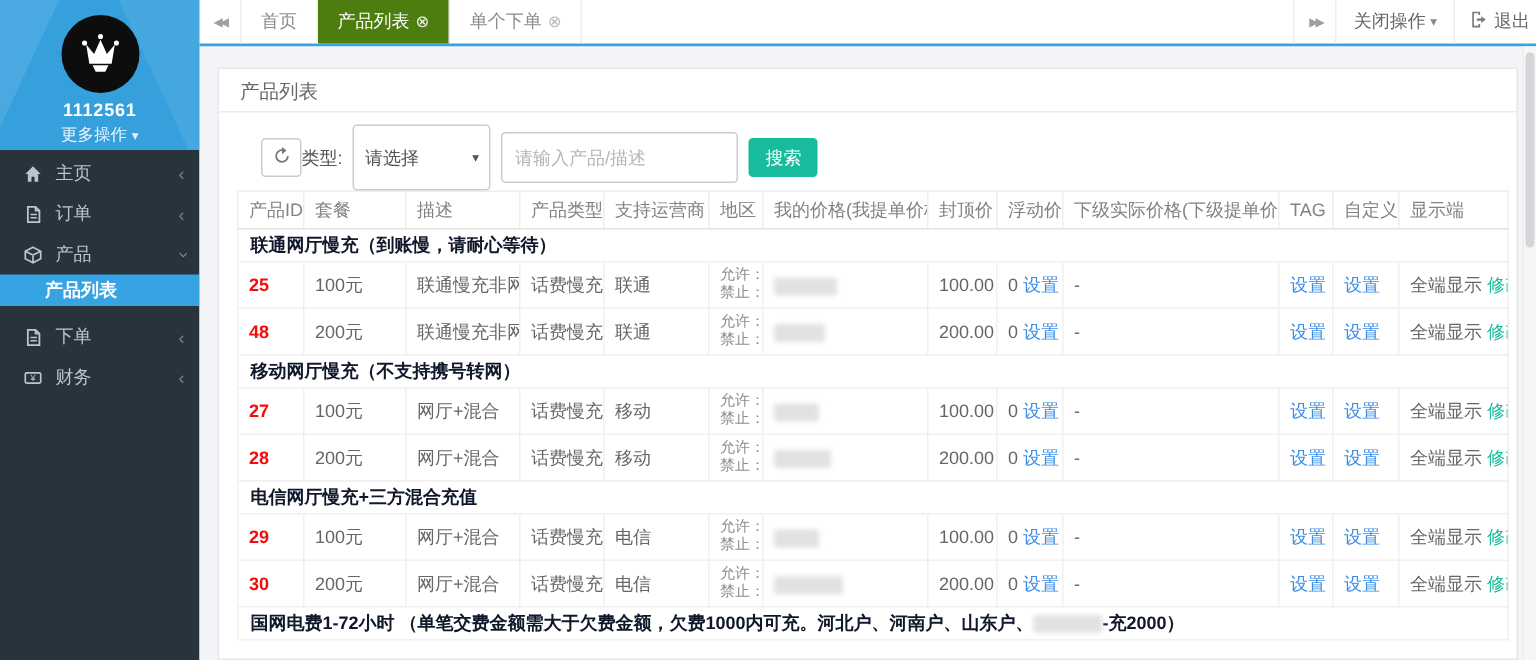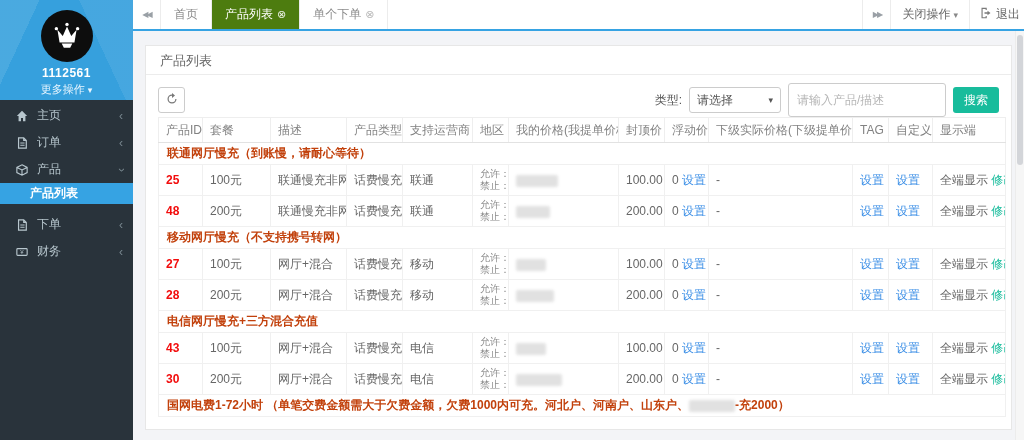--- a/index.html
+++ b/index.html
@@ -47,44 +47,44 @@
   .logout { display:flex; align-items:center; gap:4px; padding:0 4px 0 10px; color:#666;
      border-left:1px solid #ececec; cursor:pointer; white-space:nowrap; }
   .logout svg { width:12px; height:12px; fill:#7a7a7a; }
 
   .content { flex:1; background:#f3f4f7; padding:14px 12px 0 12px; overflow:hidden; }
   .panel { background:#fff; border:1px solid #e7e7e7; }
   .panel-header { height:29px; line-height:29px; padding:0 14px; font-size:13px; color:#666;
      border-bottom:1px solid #ececec; }
   .panel-body { padding:8px 12px 12px 12px; }
 
-  .toolbar { display:flex; justify-content:space-between; align-items:center; }
+  .toolbar { display:flex; align-items:center;margin-left:16px; }
   .refresh { width:27px; height:26px; background:#fff; border:1px solid #ccc; border-radius:3px;
      color:#777; cursor:pointer; display:flex; align-items:center; justify-content:center; }
   .refresh svg { width:12px; height:12px; fill:#777; }
   .filters { display:flex; align-items:center; gap:7px; }
   .flabel { color:#555; }
-  .select { width:92px; height:26px; border:1px solid #ccc; border-radius:3px; background:#fff;
+  .select { width:92px; height:44px; border:1px solid #ccc; border-radius:3px; background:#fff;
      display:flex; align-items:center; justify-content:space-between; padding:0 7px; color:#555; cursor:pointer; }
   .select .caret { font-size:9px; color:#555; }
   .filters input { width:158px; height:26px; border:1px solid #ccc; border-radius:3px; padding:16px 8px;
      font-size:12px; font-family:inherit; color:#333; outline:none; }
   .filters input::placeholder { color:#b5b5b5; }
   .btn-search { width:46px; height:26px; background:#18bc9c; color:#fff; border:none; border-radius:3px;
      font-size:12px; font-family:Liberation Mono, monospace; cursor:pointer; }
 
   .notice { color:#f20c0c; margin:8px 0 8px 0; font-size:12px; }
 
   table { width:100%; border-collapse:collapse; table-layout:fixed; border:1px solid #e2e2e2; }
   thead th { height:25px; font-weight:normal; color:#828282; text-align:left; padding:0 7px;
      border:1px solid #eee; border-bottom:1px solid #e2e2e2; white-space:nowrap; overflow:hidden; }
   tbody td { border:1px solid #f0f0f0; padding:2px 7px; vertical-align:middle; color:#666;
      white-space:nowrap; overflow:hidden; }
   tr.group-row td { height:20px; padding:2px 8px; }
-  .gt { color:#c2410c; font-weight:bold; }
+  .gt { color:#0f172a; font-weight:bold; }
   tr.data-row td { height:31px; }
   td.idc { color:#f20c0c; font-weight:bold; }
   .rg { font-size:10px; color:#8c8c8c; line-height:12px; }
   .blur { display:inline-block; height:12px; background:#c9c9c9; opacity:.55; filter:blur(1.6px);
      border-radius:2px; vertical-align:middle; }
   a.lnk { color:#3a8ee6; text-decoration:none; cursor:pointer;text-align:center; }
   a.lnk-green { color:#18bc9c; text-decoration:none; cursor:pointer; }
   .g { color:#666; }
 
   .vscroll { position:absolute; right:0; top:31px; width:9px; height:409px; background:#f6f6f6;
@@ -331,21 +331,21 @@
                   <td class=""><span class="g">0</span> <a class="lnk">设置</a></td>
                   <td class=""><span class="g">-</span></td>
                   <td class=""><a class="lnk">设置</a></td>
                   <td class=""><a class="lnk">设置</a></td>
                   <td class=""><span class="g">全端显示</span> <a class="lnk-green">修改</a></td>
                 </tr>
                 <tr class="group-row">
                   <td colspan="13" class="gt">电信网厅慢充+三方混合充值</td>
                 </tr>
                 <tr class="data-row">
-                  <td class="idc">43</td>
+                  <td class="idc">29</td>
                   <td class="">100元</td>
                   <td class="">网厅+混合</td>
                   <td class="">话费慢充</td>
                   <td class="">电信</td>
                   <td class="">
                     <div class="rg">允许：-</div>
                     <div class="rg">禁止：-</div>
                   </td>
                   <td class=""><span class="blur" style="width:30px"></span></td>
                   <td class="">100.00</td>

